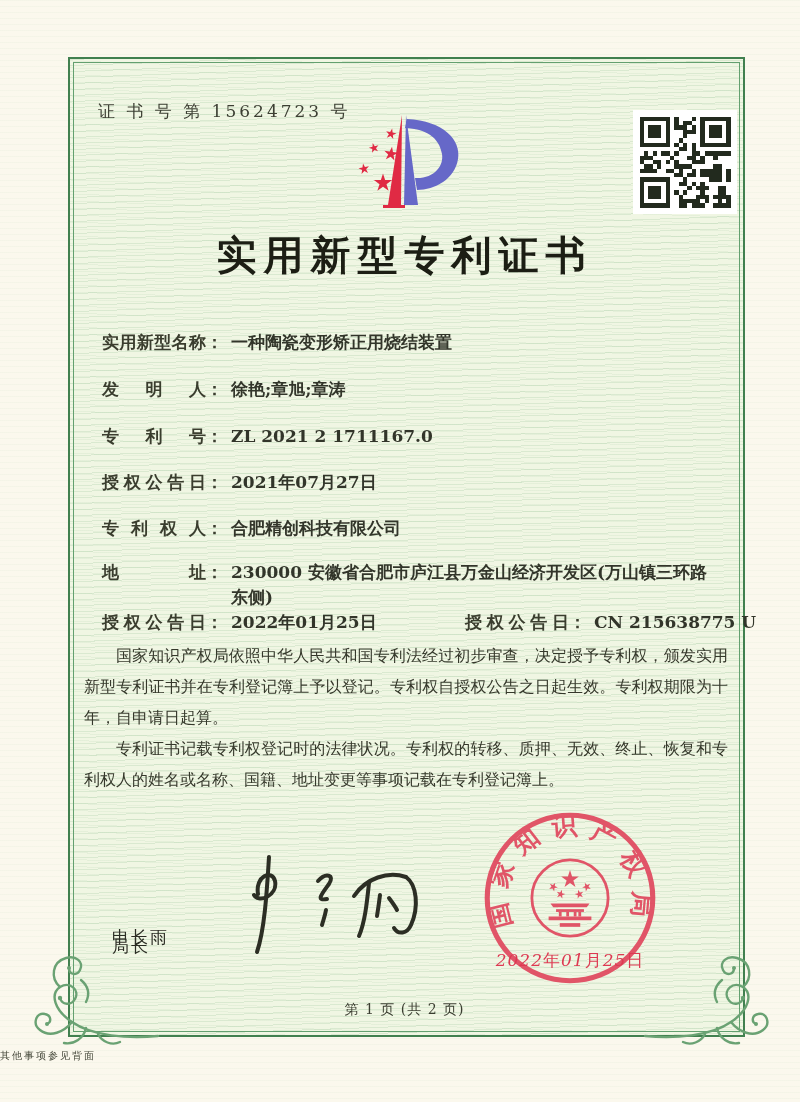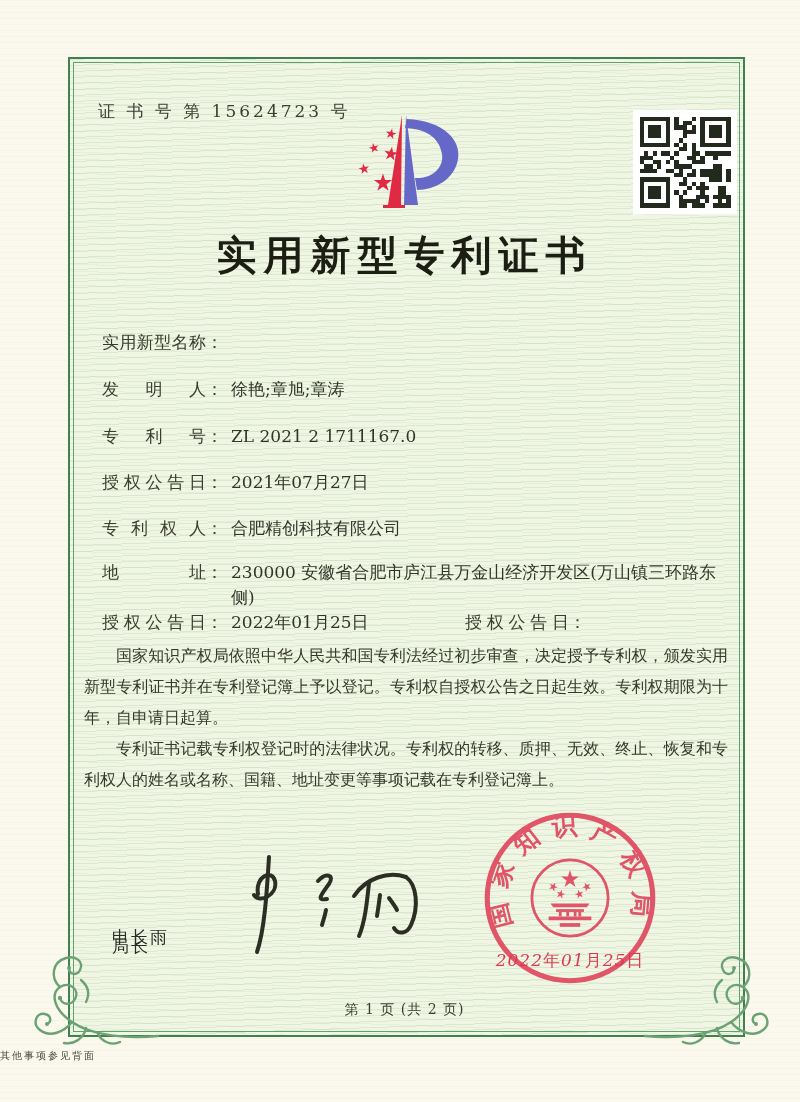--- a/index.html
+++ b/index.html
@@ -26,21 +26,21 @@
       repeating-linear-gradient(2deg, rgba(128,182,132,0.10) 0 1px, rgba(0,0,0,0) 1px 7px),
       var(--interior-green);
   }
   .frame::after{content:"";position:absolute;inset:3px;border:1.2px solid var(--border-green-light);pointer-events:none;}
   .abs{position:absolute;}
   .cert-no{left:98px;top:100px;font-size:17px;letter-spacing:3px;color:#3c3f33;}
   .logo{left:338px;top:112px;}
   .qr{left:633px;top:110px;}
   .title{left:68px;top:228px;width:673px;text-align:center;margin:0;
     font-size:40px;font-weight:600;letter-spacing:7px;color:var(--text-dark);}
-  .frow{left:102px;display:flex;align-items:flex-start;font-size:17px;color:var(--text-body);line-height:1.45;}
+  .frow{left:102px;display:flex;align-items:flex-start;font-size:17px;color:var(--text-body);line-height:1.45;font-weight:bold;}
   .flabel{display:inline-block;width:104px;text-align:justify;text-align-last:justify;white-space:nowrap;}
   .fcolon{margin-right:8px;}
   .fvalue{max-width:486px;color:#32352a;}
   .paras{left:84px;top:640px;width:644px;color:#35382b;font-style:oblique 6deg;}
   .paras p{margin:0;font-size:16px;line-height:31px;text-indent:2em;text-align:justify;}
   .sig-title{left:112px;top:891px;font-family:"Liberation Sans","DejaVu Sans",sans-serif;
     font-size:17px;letter-spacing:2px;color:#2b2d24;margin-top:44px;}
   .sig-name{left:112px;top:926px;font-family:"Liberation Sans","DejaVu Sans",sans-serif;
     font-size:17px;letter-spacing:2px;color:#2b2d24;}
   .sig-svg{left:228px;top:850px;}
@@ -223,20 +223,21 @@
       <rect x="0" y="14" width="7" height="7" fill="var(--qr-dark)"></rect>
       <rect x="1" y="15" width="5" height="5" fill="#fff"></rect>
       <rect x="2" y="16" width="3" height="3" fill="var(--qr-dark)"></rect>
     </svg>
 
   <h1 class="abs title">实用新型专利证书</h1>
 
   <div class="abs frow" style="top:330px">
     <span class="flabel">实用新型名称</span>
       <span class="fcolon">：</span>
+      <span class="fvalue">一种陶瓷变形矫正用烧结装置</span>
   </div>
   <div class="abs frow" style="top:377px">
     <span class="flabel">发明人</span>
       <span class="fcolon">：</span>
       <span class="fvalue">徐艳;章旭;章涛</span>
   </div>
   <div class="abs frow" style="top:424px">
     <span class="flabel">专利号</span>
       <span class="fcolon">：</span>
       <span class="fvalue">ZL 2021 2 1711167.0</span>
@@ -258,20 +259,21 @@
   </div>
 
   <div class="abs frow" style="top:610px">
     <span class="flabel">授权公告日</span>
       <span class="fcolon">：</span>
       <span class="fvalue">2022年01月25日</span>
   </div>
   <div class="abs frow" style="left:465px;top:610px">
     <span class="flabel">授权公告日</span>
       <span class="fcolon">：</span>
+      <span class="fvalue">CN 215638775 U</span>
   </div>
 
   <div class="abs paras">
     <p>国家知识产权局依照中华人民共和国专利法经过初步审查，决定授予专利权，颁发实用新型专利证书并在专利登记簿上予以登记。专利权自授权公告之日起生效。专利权期限为十年，自申请日起算。</p>
     <p>专利证书记载专利权登记时的法律状况。专利权的转移、质押、无效、终止、恢复和专利权人的姓名或名称、国籍、地址变更等事项记载在专利登记簿上。</p>
   </div>
 
   <div class="abs sig-title">局长</div>
   <div class="abs sig-name">申长雨</div>
 

